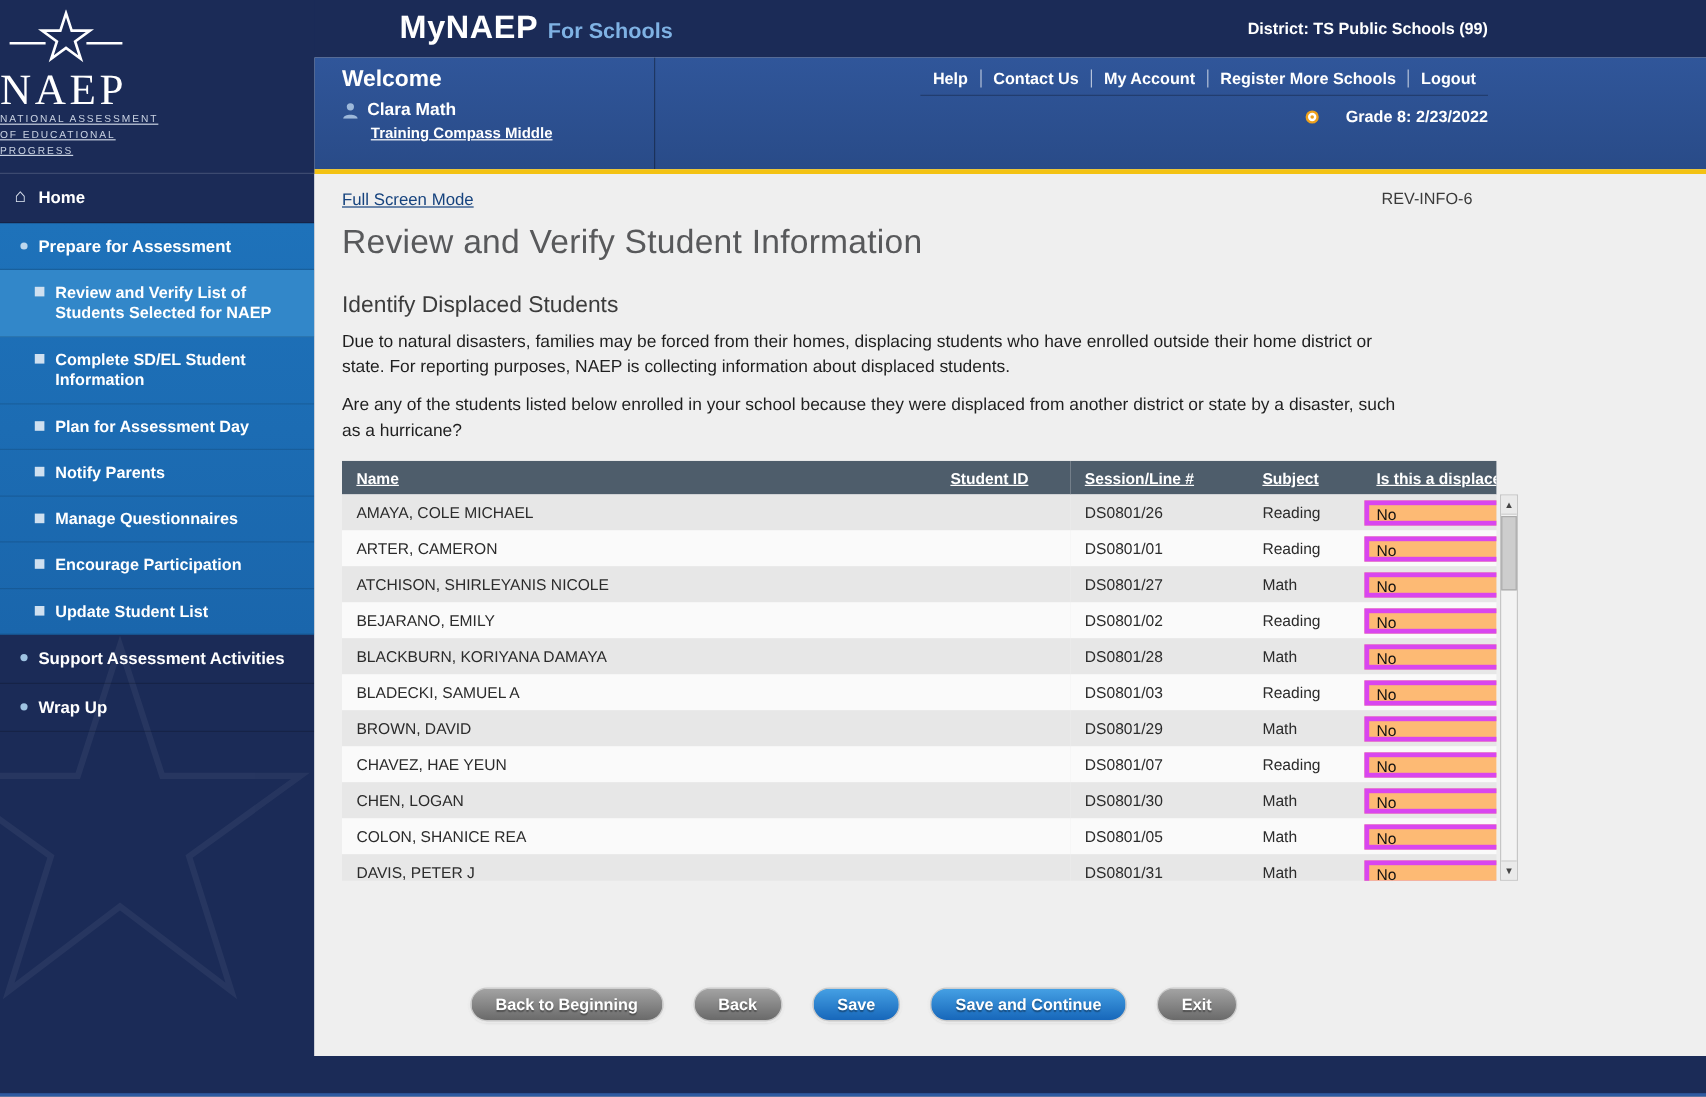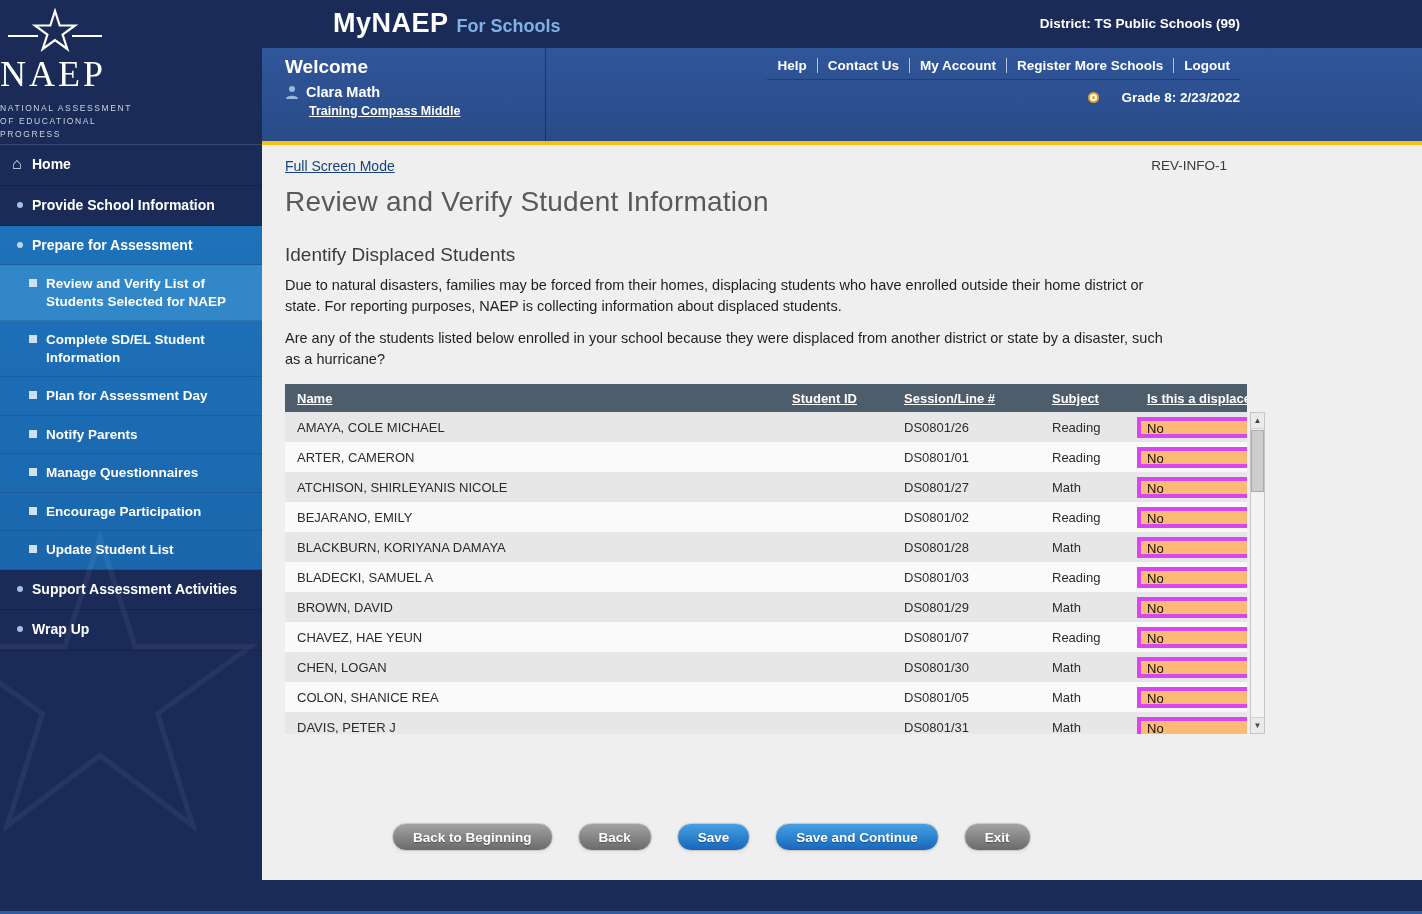--- a/index.html
+++ b/index.html
@@ -37,22 +37,22 @@
   .grade-icon::after { content:""; position:absolute; left:2px; top:2px; width:3px; height:3px;
                        border-radius:50%; background:#eda11d; }
   .goldline { position:absolute; left:262px; top:141px; width:1160px; height:4px; background:#f3c213; }
 
   
   .logo-block { position:absolute; left:0; top:0; width:262px; height:145px; background:#1b2b57;
                 border-bottom:1px solid rgba(255,255,255,0.15); text-align:left; z-index:5; }
   .logo-star { margin-top:8px; }
   .logo-acronym { color:#fff; font-family:"Liberation Serif", serif; font-size:36px; letter-spacing:3px;
                   line-height:1.0; margin-top:-2px; }
-  .logo-caption { color:#c9d2e2; font-size:8.5px; letter-spacing:1.6px; line-height:1.55; margin-top:10px;
-                  text-transform:uppercase; white-space:pre-line; }
+  .logo-caption { color:#c9d2e2; font-size:8.5px; letter-spacing:1.6px; line-height:1.55; margin-top:0;
+                  text-transform:uppercase; white-space:pre-line;text-decoration:underline; }
 
   
   .sidebar { position:absolute; left:0; top:145px; width:262px; height:735px; background:#1b2b57; overflow:hidden; }
   .side-star { position:absolute; opacity:0.05; pointer-events:none; }
   .nav-item { position:relative; color:#fff; font-size:14px; font-weight:bold; padding:11px 12px 11px 32px;
               cursor:pointer; border-bottom:1px solid rgba(0,0,0,0.18); line-height:1.25; }
   .nav-item .bullet { position:absolute; left:17px; top:16px; width:6px; height:6px; border-radius:50%;
                       background:#9fc3e2; }
   .nav-item .home-ico { position:absolute; left:12px; top:9px; color:#dfe7f2; font-size:16px; }
   .prepare-block { background:linear-gradient(#1e72ba,#1a66ac); }
@@ -175,24 +175,20 @@
   </div>
 
   <div class="sidebar">
     <svg class="side-star" style="left:-60px; top:380px;" width="320" height="320" viewBox="0 0 100 100">
       <polygon points="50,4 61,38 97,38 68,59 79,94 50,72 21,94 32,59 3,38 39,38" fill="none" stroke="#ffffff" stroke-width="1.6"></polygon>
     </svg>
     <div class="nav-item">
       <span class="home-ico">⌂</span>
       <span>Home</span>
     </div>
-    <div class="nav-item">
-      <span class="bullet"></span>
-      <span>Provide School Information</span>
-    </div>
     <div class="prepare-block">
       <div class="prepare-head">
         <span class="bullet"></span>
         <span>Prepare for Assessment</span>
       </div>
       <div class="sub-item active">
         <span class="sq"></span>
         <span>Review and Verify List of Students Selected for NAEP</span>
       </div>
       <div class="sub-item">
@@ -226,21 +222,21 @@
     </div>
     <div class="nav-item">
       <span class="bullet"></span>
       <span>Wrap Up</span>
     </div>
   </div>
 
   <div class="main">
     <div class="fs-row">
       <span class="fs-link">Full Screen Mode</span>
-      <span class="screen-code">REV-INFO-1</span>
+      <span class="screen-code">REV-INFO-6</span>
     </div>
     <div class="page-title">Review and Verify Student Information</div>
     <div class="section-title">Identify Displaced Students</div>
     <p class="para">Due to natural disasters, families may be forced from their homes, displacing students who have enrolled outside their home district or state. For reporting purposes, NAEP is collecting information about displaced students.</p>
     <p class="para">Are any of the students listed below enrolled in your school because they were displaced from another district or state by a disaster, such as a hurricane?</p>
 
     <div class="table-zone">
       <div class="tbl-clip">
         <table class="students">
           <colgroup>

